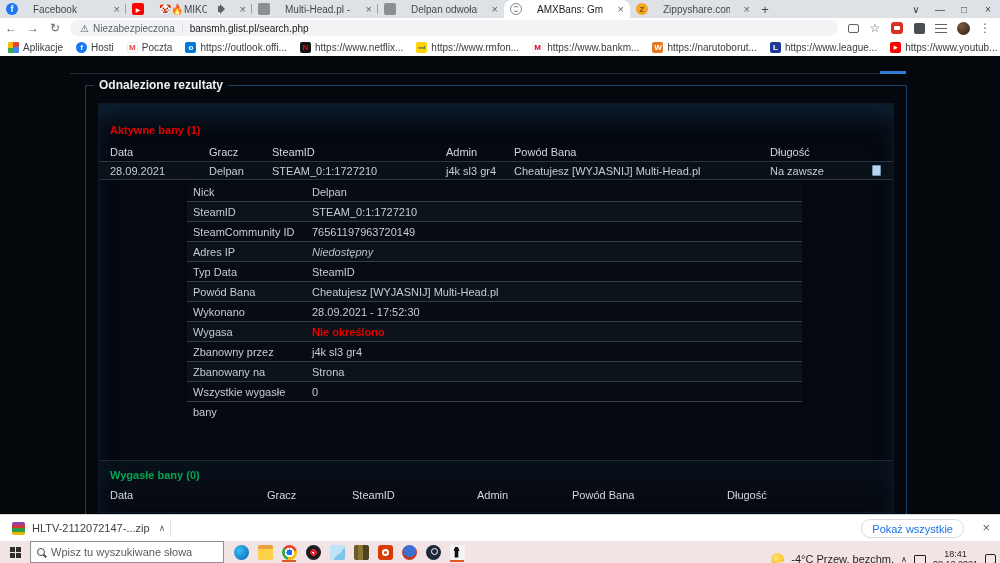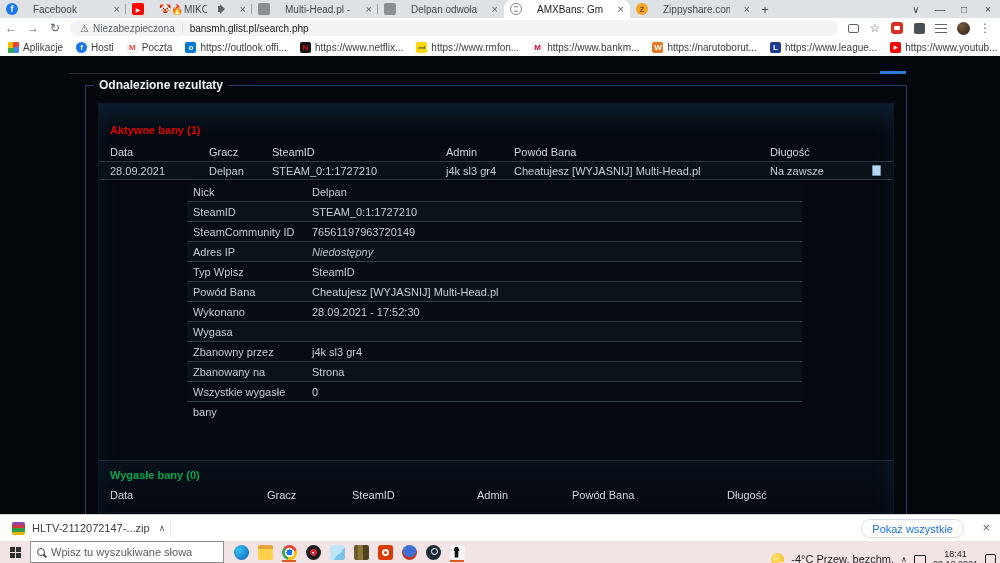--- a/index.html
+++ b/index.html
@@ -300,33 +300,34 @@
             </div>
           <div class="drow">
               <span class="dlabel">SteamCommunity ID</span>
               <span class="dvalue">76561197963720149</span>
             </div>
           <div class="drow">
               <span class="dlabel">Adres IP</span>
               <span class="dvalue italic">Niedostępny</span>
             </div>
           <div class="drow">
-              <span class="dlabel">Typ Wpisz</span>
+              <span class="dlabel">Typ Data</span>
               <span class="dvalue">SteamID</span>
             </div>
           <div class="drow">
               <span class="dlabel">Powód Bana</span>
               <span class="dvalue">Cheatujesz [WYJASNIJ] Multi-Head.pl</span>
             </div>
           <div class="drow">
               <span class="dlabel">Wykonano</span>
               <span class="dvalue">28.09.2021 - 17:52:30</span>
             </div>
           <div class="drow">
               <span class="dlabel">Wygasa</span>
+              <span class="dvalue red bold">Nie określono</span>
             </div>
           <div class="drow">
               <span class="dlabel">Zbanowny przez</span>
               <span class="dvalue">j4k sl3 gr4</span>
             </div>
           <div class="drow">
               <span class="dlabel">Zbanowany na</span>
               <span class="dvalue">Strona</span>
             </div>
           <div class="drow">

